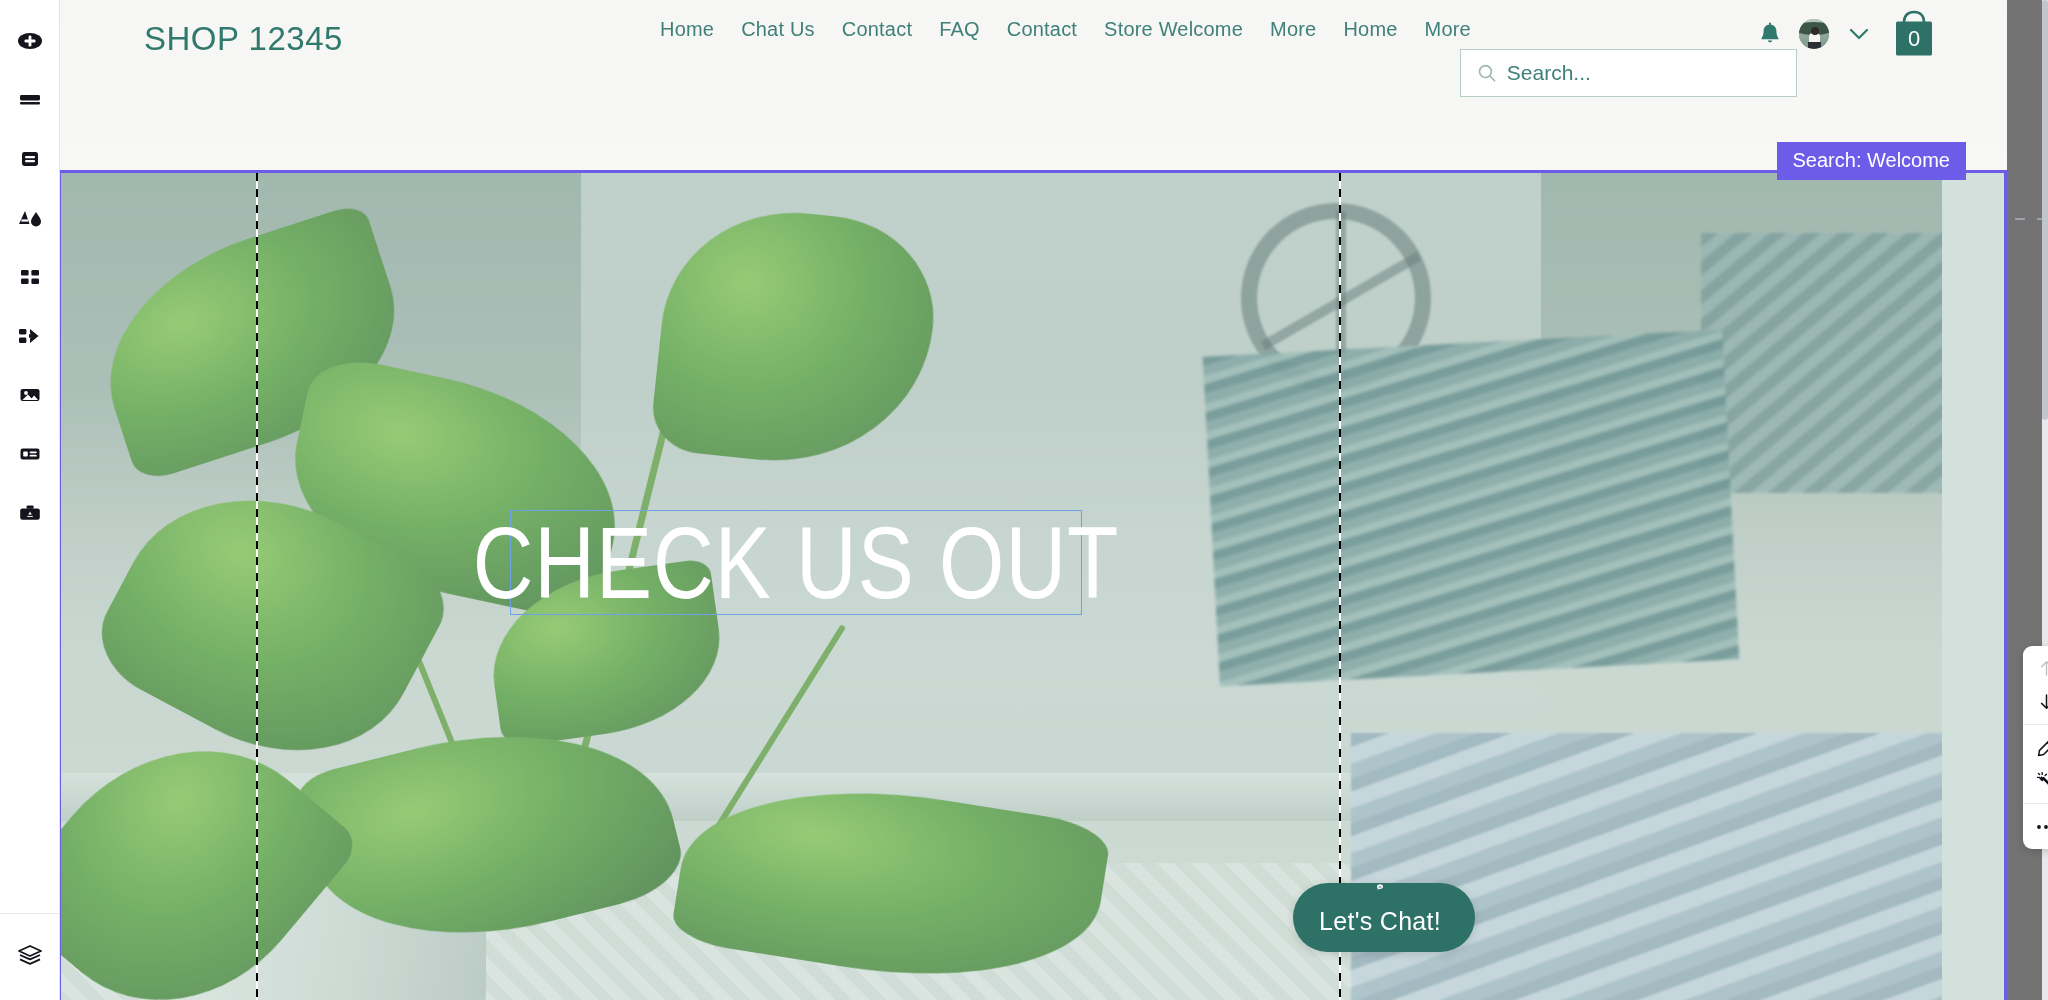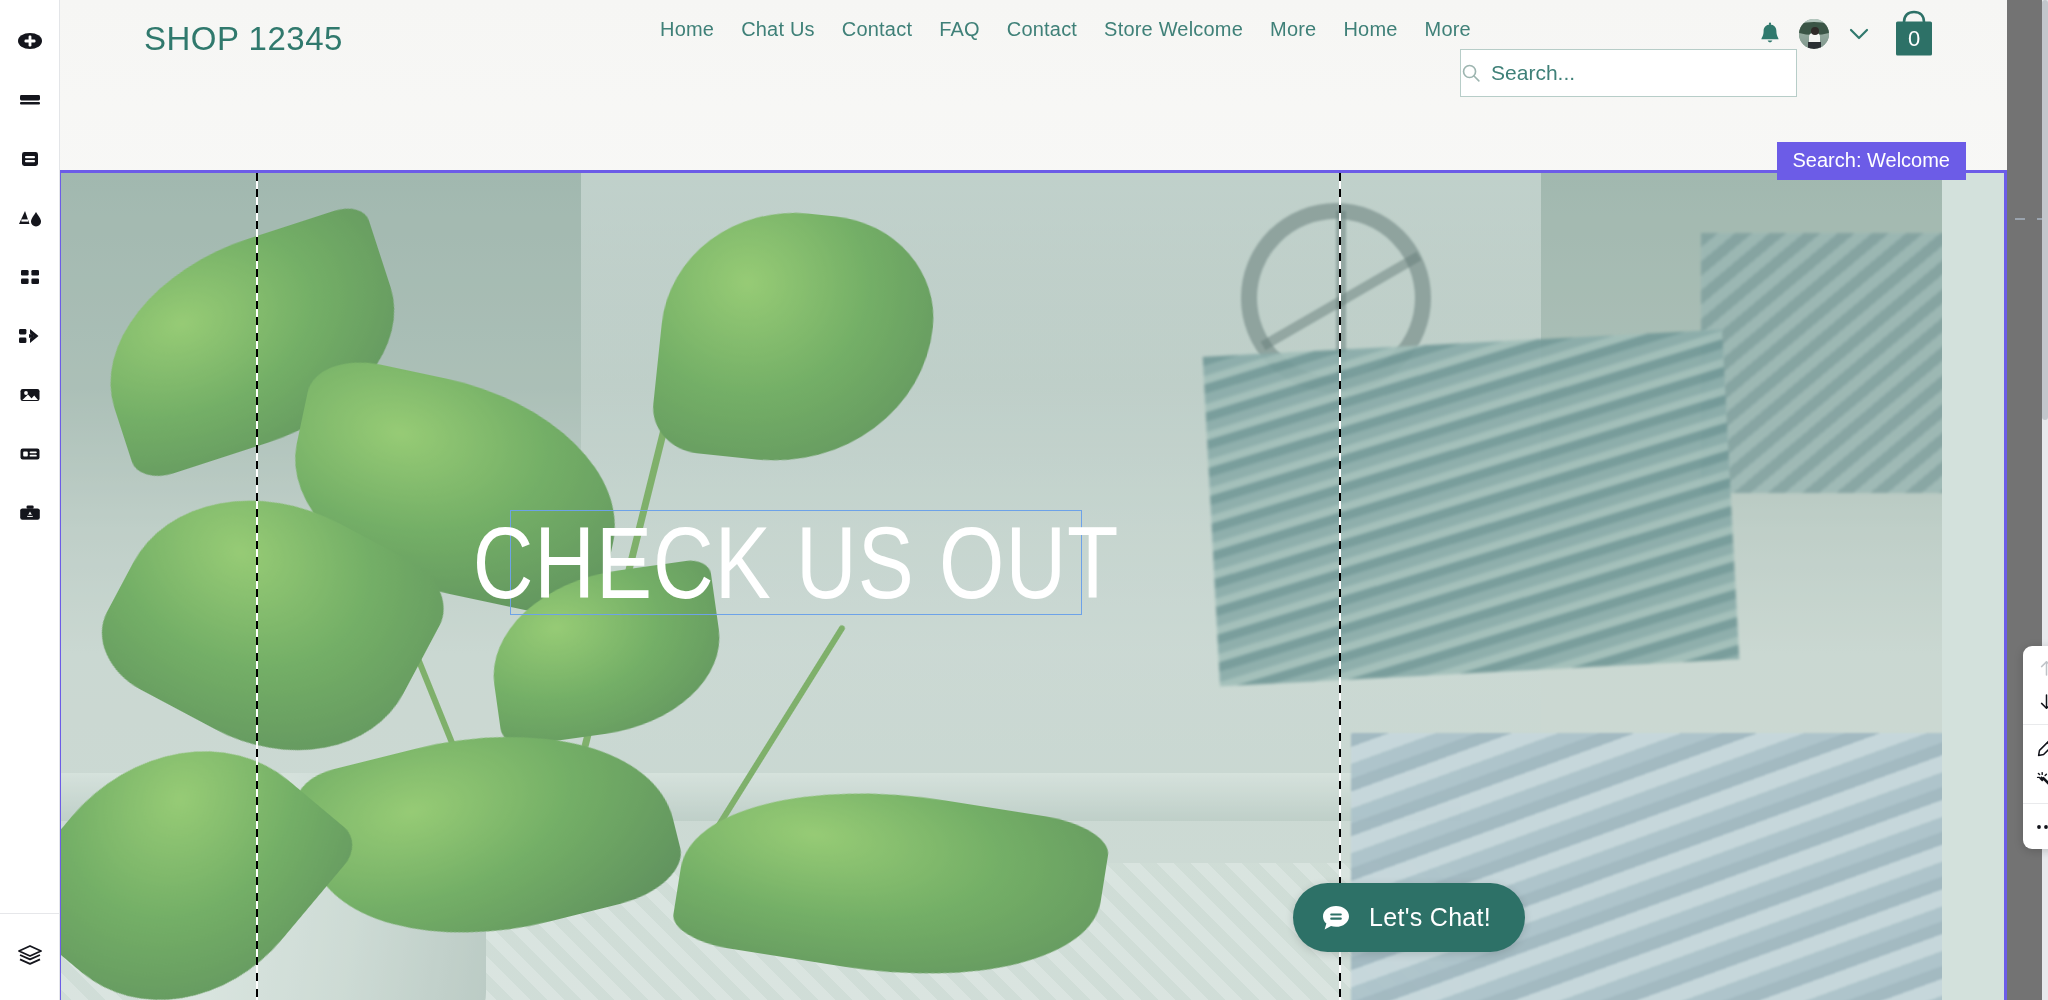--- a/index.html
+++ b/index.html
@@ -84,21 +84,21 @@
   #avatar .skirt{ position:absolute; left:9px; top:23px; width:13px; height:8px; background:#2b2f33;}
   #chevron-down { cursor: pointer; }
   #cart-button { cursor: pointer; position: relative; }
 
   #search-box {
     position: absolute; right: 210px; top: 49px;
     width: 337px; height: 48px;
     border: 1px solid #b7cdc8;
     background: #ffffff;
     display: flex; align-items: center; gap: 10px;
-    padding: 0 0;
+    padding: 0 16px;
   }
   #search-input {
     border: none; outline: none; background: transparent;
     font-family: "Liberation Sans", sans-serif;
     font-size: 21px; font-weight: 300; color: #30796d;
     width: 100%;
   }
   #search-input::placeholder { color: #3f8078; opacity: 1; }
 
   
@@ -272,26 +272,27 @@
   .tb-btn {
     width: 46px; height: 33px;
     display: flex; align-items: center; justify-content: center;
     cursor: pointer; color: #12131a;
   }
   .tb-btn.disabled { color: #bfc3c8; cursor: default; }
 
   
   #chat-widget {
     position: absolute; left: 1233px; top: 883px;
-    height: 69px; padding: 0 34px 0 26px;
+    height: 69px; padding: 0 34px 16px 26px;
     background: #2d7167;
     border-radius: 40px;
     display: flex; align-items: center; gap: 16px;
     cursor: pointer; z-index: 60;
     box-shadow: 0 2px 8px rgba(0,0,0,.14);
+    flex-direction: column;
   }
   #chat-label {
     color: #ffffff; font-size: 25px; font-weight: 300;
     white-space: nowrap; letter-spacing: .3px;
   }
 
   
   #canvas-scroll-track {
     position: absolute; right: 0; top: 0; width: 6px; height: 1000px;
     background: #e7e9ec; z-index: 40;

